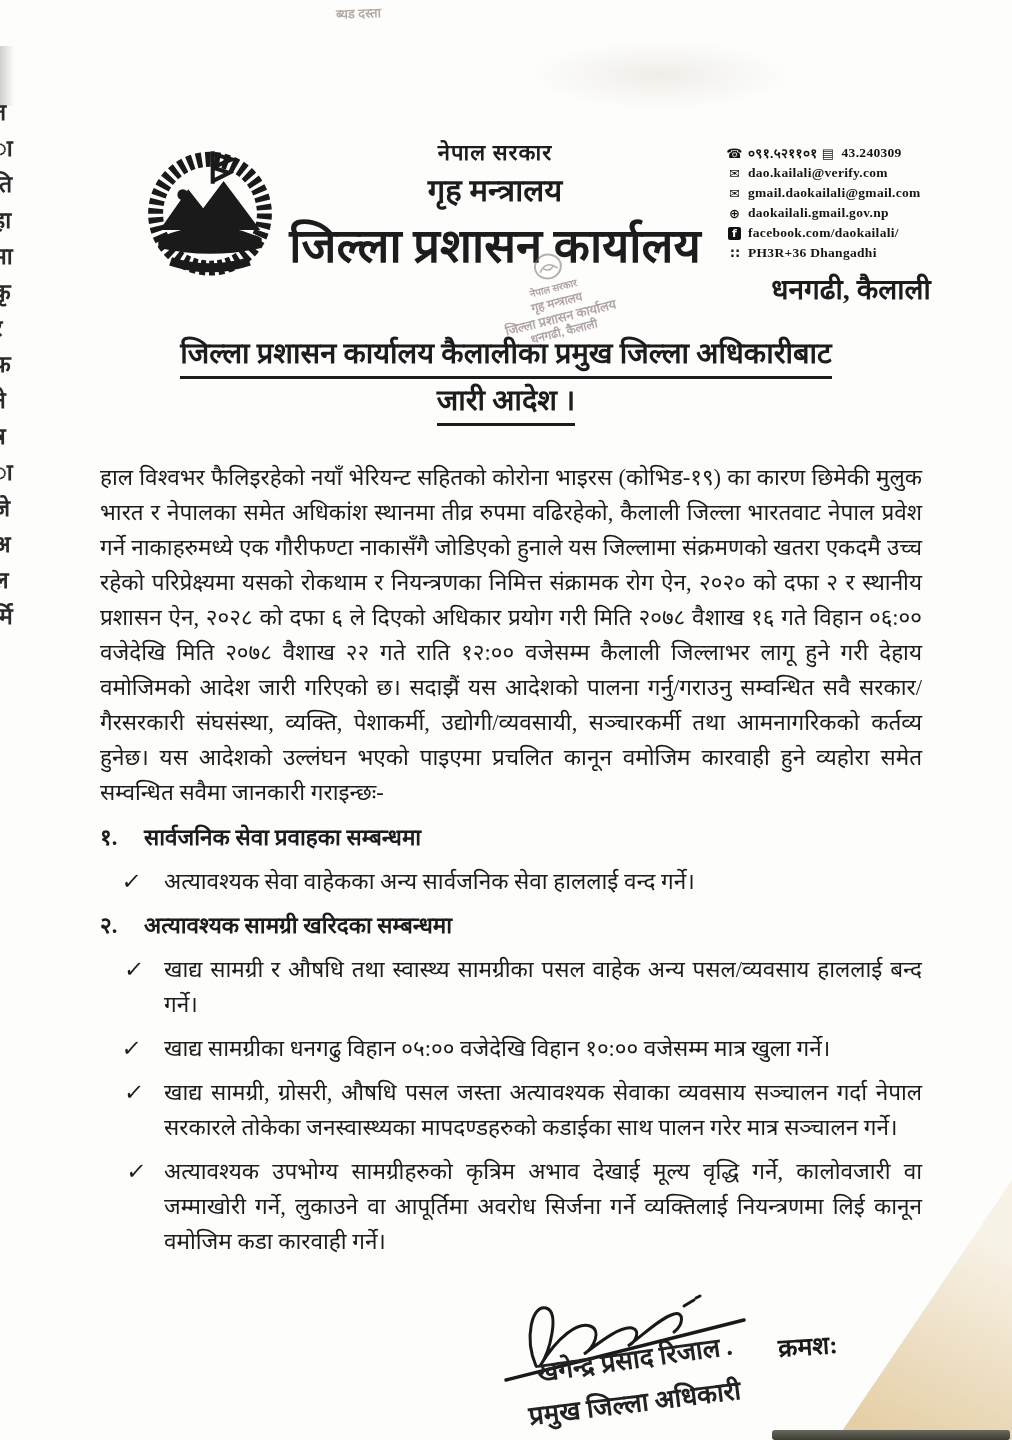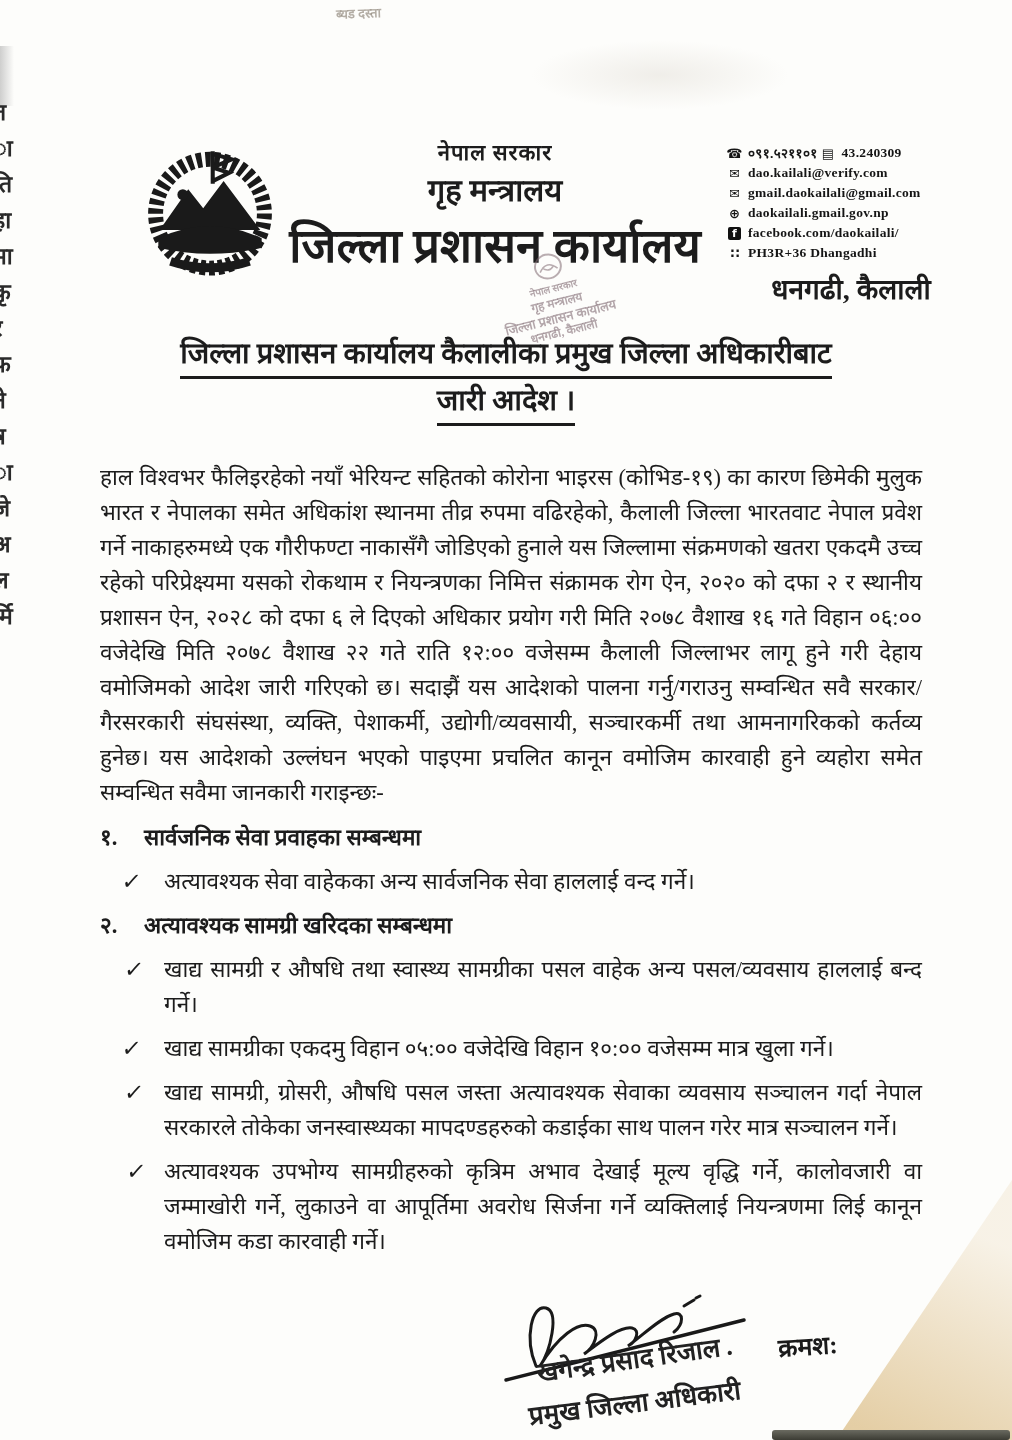--- a/index.html
+++ b/index.html
@@ -197,21 +197,21 @@
           <span class="li-text" data-name="list-item-text">अत्यावश्यक सामग्री खरिदका सम्बन्धमा</span>
         </div>
 
         <div class="li check" data-name="order-list-item">
           <span class="marker" data-name="list-marker">✓</span>
           <span class="li-text" data-name="list-item-text">खाद्य सामग्री र औषधि तथा स्वास्थ्य सामग्रीका पसल वाहेक अन्य पसल/व्यवसाय हाललाई बन्द गर्ने।</span>
         </div>
 
         <div class="li check" data-name="order-list-item">
           <span class="marker" data-name="list-marker">✓</span>
-          <span class="li-text" data-name="list-item-text">खाद्य सामग्रीका एकदमु विहान ०५:०० वजेदेखि विहान १०:०० वजेसम्म मात्र खुला गर्ने।</span>
+          <span class="li-text" data-name="list-item-text">खाद्य सामग्रीका धनगढु विहान ०५:०० वजेदेखि विहान १०:०० वजेसम्म मात्र खुला गर्ने।</span>
         </div>
 
         <div class="li check" data-name="order-list-item">
           <span class="marker" data-name="list-marker">✓</span>
           <span class="li-text" data-name="list-item-text">खाद्य सामग्री, ग्रोसरी, औषधि पसल जस्ता अत्यावश्यक सेवाका व्यवसाय सञ्चालन गर्दा नेपाल सरकारले तोकेका जनस्वास्थ्यका मापदण्डहरुको कडाईका साथ पालन गरेर मात्र सञ्चालन गर्ने।</span>
         </div>
 
         <div class="li check" data-name="order-list-item">
           <span class="marker" data-name="list-marker">✓</span>
           <span class="li-text" data-name="list-item-text">अत्यावश्यक उपभोग्य सामग्रीहरुको कृत्रिम अभाव देखाई मूल्य वृद्धि गर्ने, कालोवजारी वा जम्माखोरी गर्ने, लुकाउने वा आपूर्तिमा अवरोध सिर्जना गर्ने व्यक्तिलाई नियन्त्रणमा लिई कानून वमोजिम कडा कारवाही गर्ने।</span>

